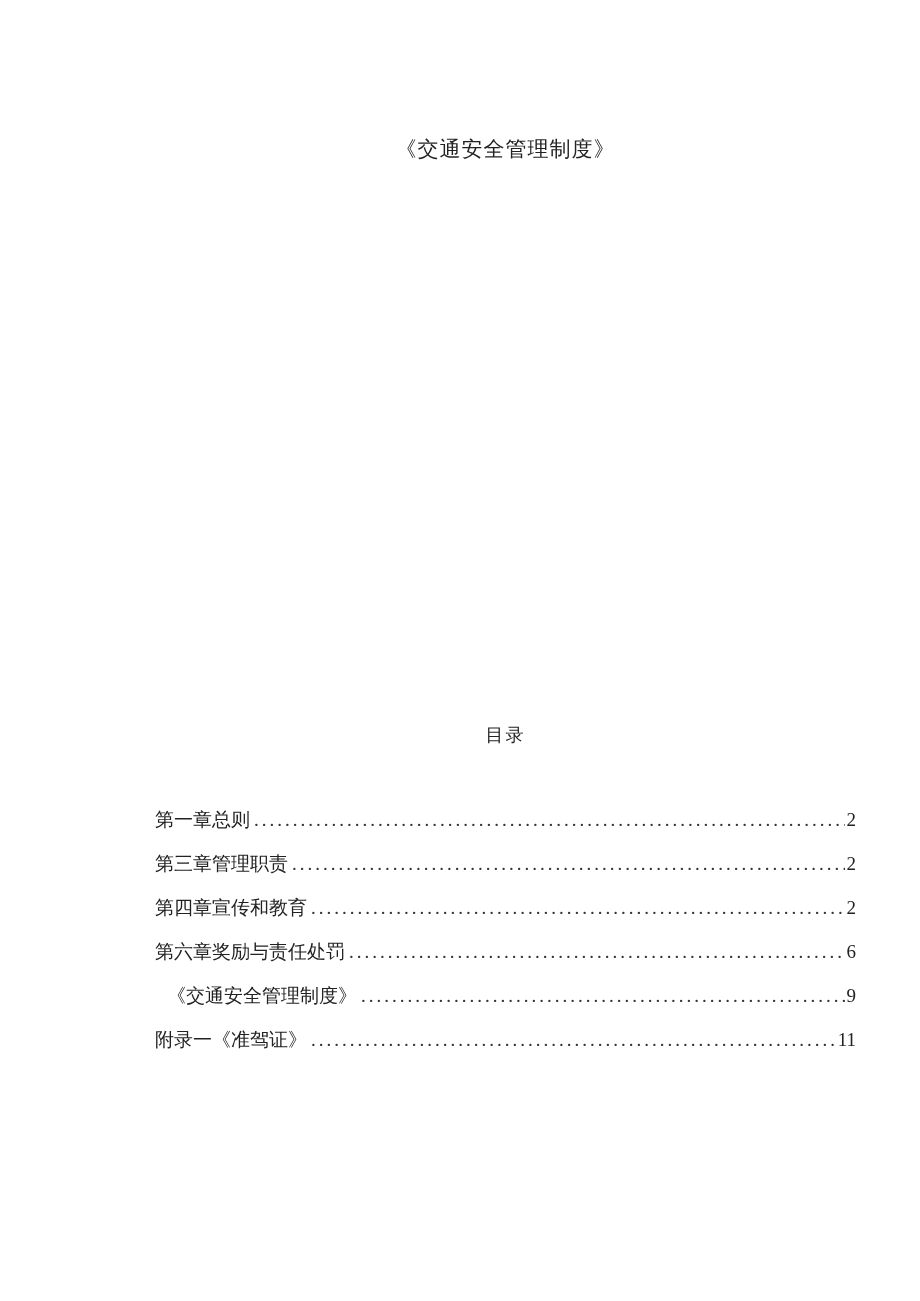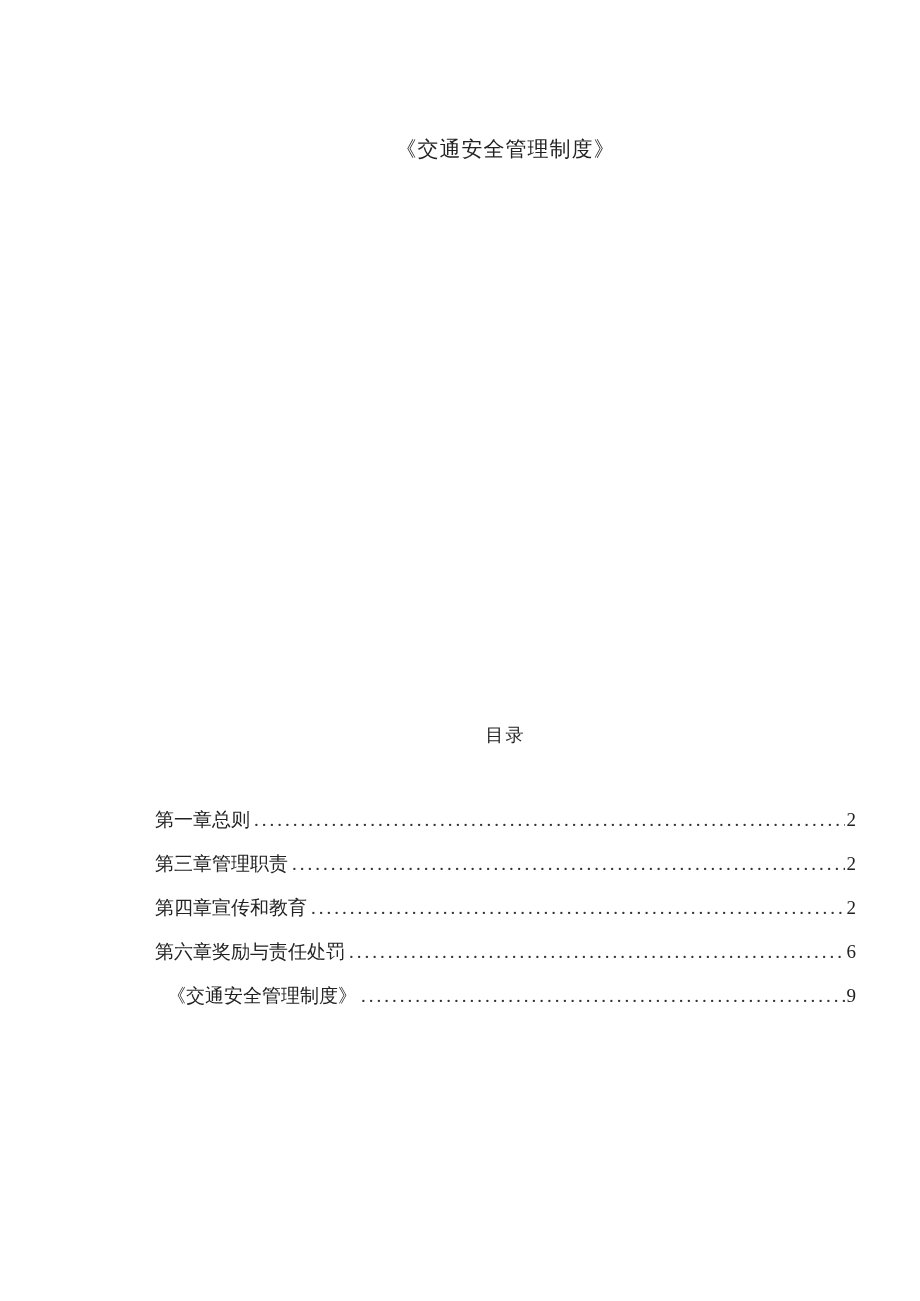--- a/index.html
+++ b/index.html
@@ -92,14 +92,20 @@
         <span class="toc-space"></span>
         <span class="toc-dots"></span>
         <span class="toc-page">6</span>
       </div>
       <div class="toc-row indent">
         <span class="toc-label">《交通安全管理制度》</span>
         <span class="toc-space"></span>
         <span class="toc-dots"></span>
         <span class="toc-page">9</span>
       </div>
+      <div class="toc-row">
+        <span class="toc-label">附录一《准驾证》</span>
+        <span class="toc-space"></span>
+        <span class="toc-dots"></span>
+        <span class="toc-page">11</span>
+      </div>
     </div>
 </div>
 
 </body></html>

